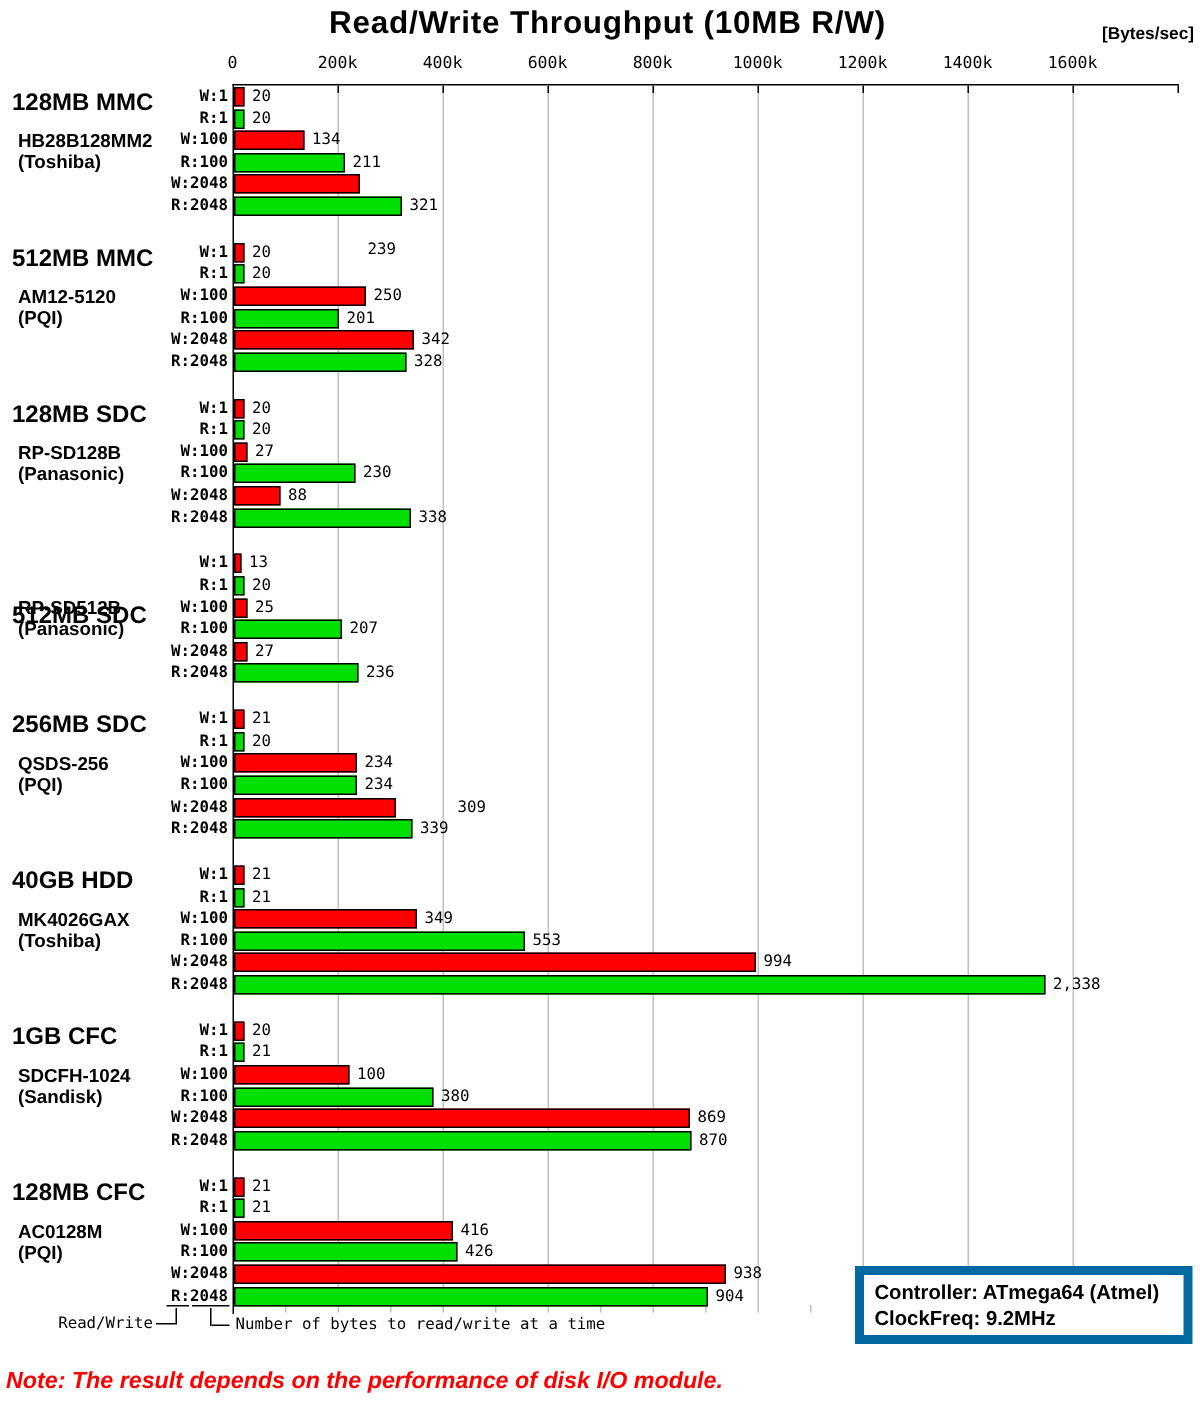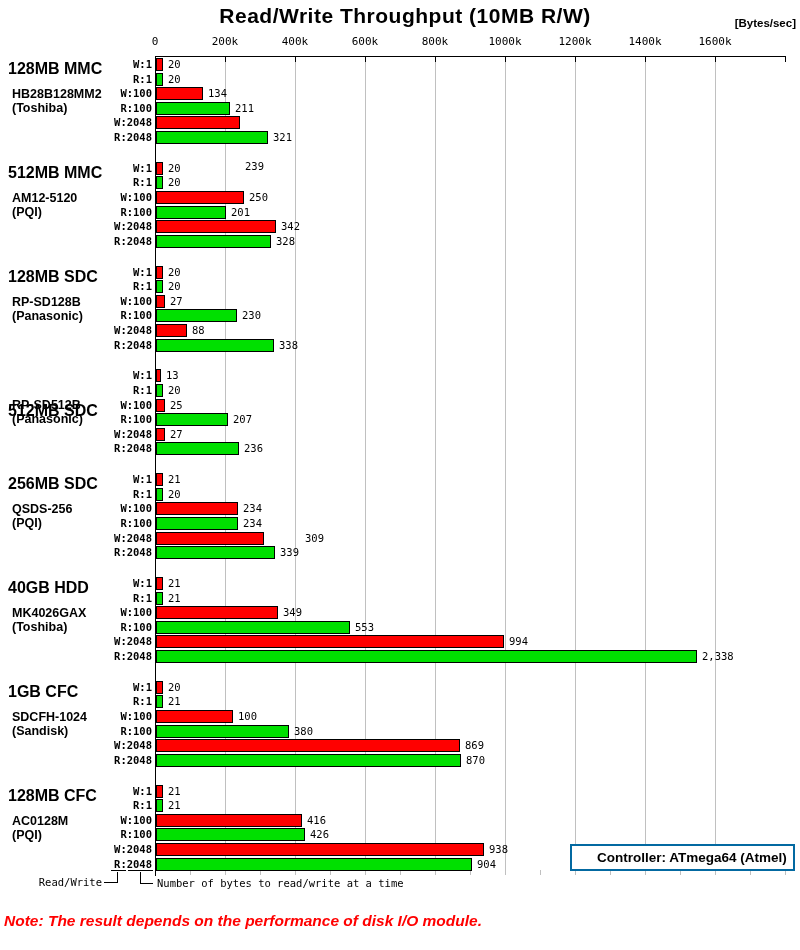--- a/index.html
+++ b/index.html
@@ -46,22 +46,22 @@
     font-family: "DejaVu Sans Mono", monospace;
     font-size: 10.5px; color: #000; line-height: 13px; white-space: nowrap;
   }
   .legend-text {
     font-family: "DejaVu Sans Mono", monospace;
     font-size: 10.5px; color: #000; white-space: nowrap;
   }
   .callout-line { background: #000; }
   .info-box {
     left: 570px; top: 844px; width: 225px;
-    border: 2px solid #0369a1; background: #fff;
-    padding: 3px 25px; z-index: 6;
+    border: 6px solid #0369a1; background: #fff;
+    padding: 3px 7px; z-index: 6;
   }
   .info-box div {
     font-size: 13.5px; font-weight: bold; color: #000;
     line-height: 17px; white-space: nowrap;
   }
   .note {
     left: 4px; top: 912px; width: 760px;
     font-size: 15.5px; font-weight: bold; font-style: italic;
     white-space: nowrap;
   }
@@ -83,20 +83,21 @@
     <div class="abs callout-line" style="left:117px; top:872px; width:1px; height:10px;"></div>
     <div class="abs callout-line" style="left:104px; top:882px; width:14px; height:1px;"></div>
     <div class="abs legend-text" style="left:30px; top:876px; width:72px; text-align:right;">Read/Write</div>
     <div class="abs callout-line" style="left:140px; top:872px; width:1px; height:12px;"></div>
     <div class="abs callout-line" style="left:141px; top:883px; width:12px; height:1px;"></div>
     <div class="abs legend-text" style="left:157px; top:877px;">Number of bytes to read/write at a time</div>
   </div>
 
   <div class="abs info-box">
     <div>Controller: ATmega64 (Atmel)</div>
+    <div>ClockFreq: 9.2MHz</div>
   </div>
 
   <div class="abs note" style="color: rgb(255, 0, 0);">Note: The result depends on the performance of disk I/O module.</div>
 
 <div class="abs tick-label" style="left: 125px; top: 35px;">0</div>
     <div class="abs tick-label" style="left: 195px; top: 35px;">200k</div>
     <div class="abs tick-label" style="left: 265px; top: 35px;">400k</div>
     <div class="abs tick-label" style="left: 335px; top: 35px;">600k</div>
     <div class="abs tick-label" style="left: 405px; top: 35px;">800k</div>
     <div class="abs tick-label" style="left: 475px; top: 35px;">1000k</div>

